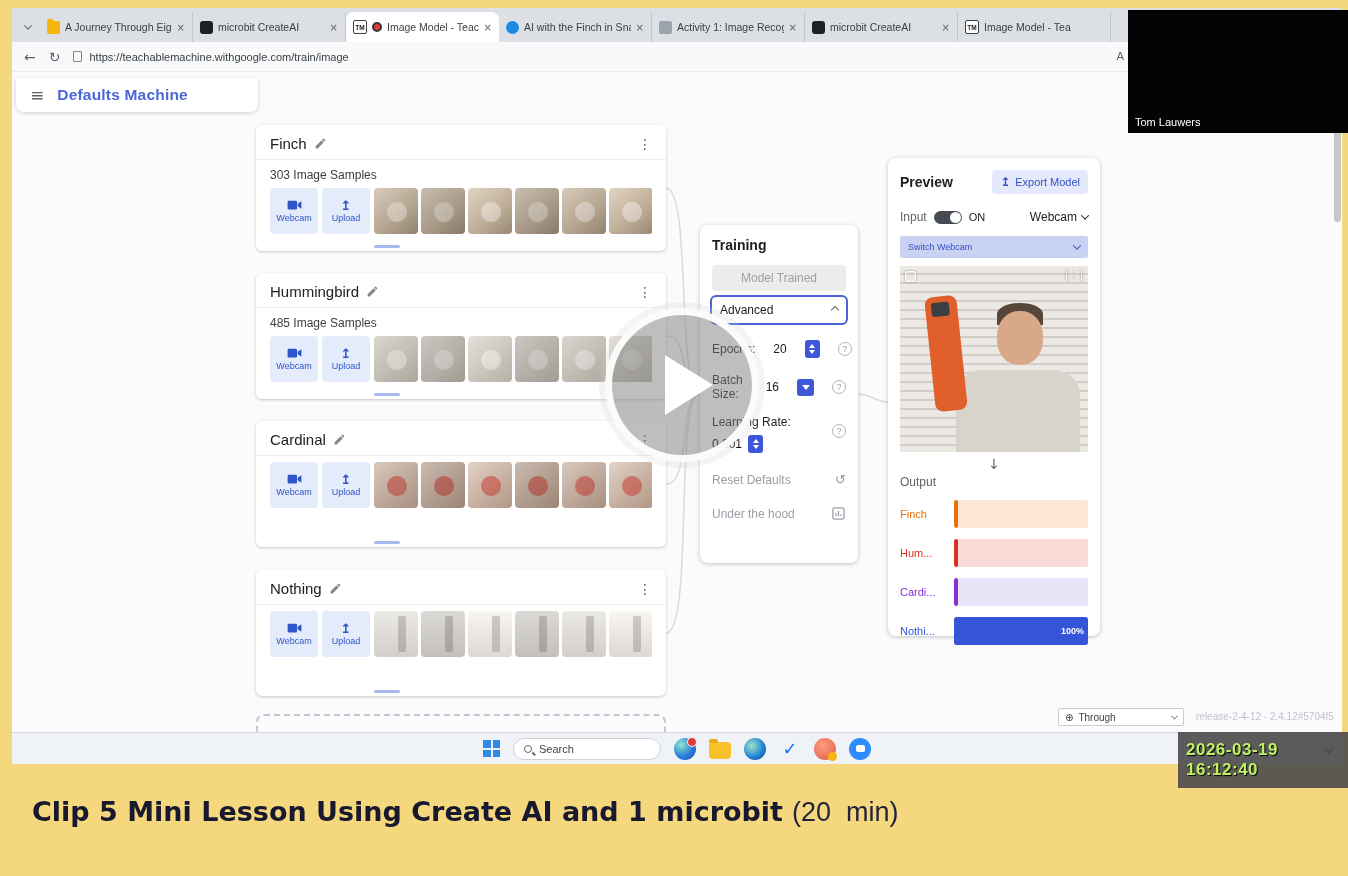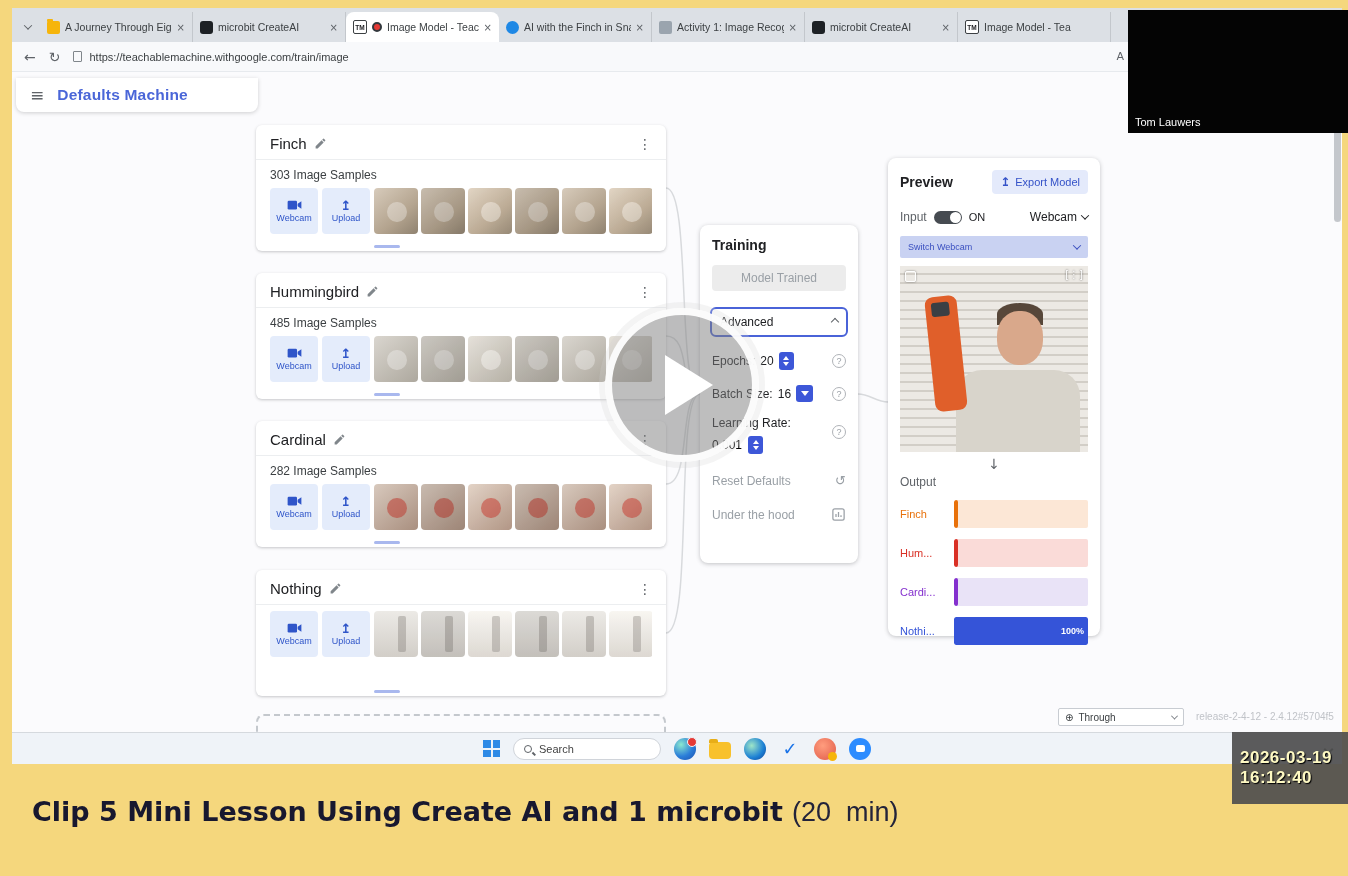--- a/index.html
+++ b/index.html
@@ -63,22 +63,22 @@
   .c-cardinal .thumb::after{background:rgba(190,60,50,.55)}
   .c-nothing .thumb{background:linear-gradient(180deg,#eceae6,#d2cec8)}
   .c-nothing .thumb::after{left:55%;top:10%;width:18%;height:80%;border-radius:2px;background:rgba(120,115,108,.35)}
   .thumb-scrollbar{position:absolute;left:118px;bottom:3px;width:26px;height:3px;background:#a9b8ee;border-radius:2px}
   .add-card{position:absolute;left:244px;top:642px;width:410px;height:80px;border:2px dashed #c4c8cd;border-radius:8px}
 
   
   .training{position:absolute;left:688px;top:153px;width:158px;height:338px;background:#fff;border-radius:8px;box-shadow:0 1px 4px rgba(60,64,67,.3);padding:12px 12px}
   .training h3,.preview-h{font-size:14px;font-weight:bold;color:#202124}
   .train-btn{margin-top:12px;width:100%;height:26px;background:#ececec;border-radius:4px;color:#9aa0a6;font-size:12px;display:flex;align-items:center;justify-content:center}
-  .adv-row{margin:16px -2px 4px;border:2px solid #4a63d8;border-radius:6px;padding:6px 8px;display:flex;justify-content:space-between;align-items:center;font-size:12px;color:#202124}
-  .t-row{display:flex;align-items:center;gap:5px;margin-top:15px;font-size:12px;color:#202124}
+  .adv-row{margin:4px -2px 4px;border:2px solid #4a63d8;border-radius:6px;padding:6px 8px;display:flex;justify-content:space-between;align-items:center;font-size:12px;color:#202124}
+  .t-row{display:flex;align-items:center;gap:18px;margin-top:15px;font-size:12px;color:#202124}
   .stepper{width:15px;height:18px;background:#3d57d8;border-radius:3px;display:flex;flex-direction:column;align-items:center;justify-content:center;gap:2px;flex:0 0 auto}
   .tri-up{width:0;height:0;border-left:3.5px solid transparent;border-right:3.5px solid transparent;border-bottom:4px solid #fff}
   .tri-down{width:0;height:0;border-left:3.5px solid transparent;border-right:3.5px solid transparent;border-top:4px solid #fff}
   .caret-box{width:17px;height:17px;background:#3d57d8;border-radius:3px;display:flex;align-items:center;justify-content:center;flex:0 0 auto}
   .caret-box .tri-down{border-left-width:4px;border-right-width:4px;border-top-width:5px}
   .help{margin-left:auto;width:14px;height:14px;border:1.5px solid #b0b3b8;border-radius:50%;color:#9aa0a6;font-size:9px;display:flex;align-items:center;justify-content:center;flex:0 0 auto}
   .lr-block{position:relative;margin-top:14px}
   .lr-label{font-size:12px;color:#202124}
   .lr-val-row{display:flex;align-items:center;gap:6px;margin-top:6px;font-size:12px}
   .lr-block .help{position:absolute;right:0;top:9px;margin-left:0}
@@ -138,21 +138,21 @@
   .ic-check{display:flex;align-items:center;justify-content:center;color:#1a73e8;font-size:18px;font-weight:bold}
   .ic-person{border-radius:50%;background:radial-gradient(circle at 40% 35%,#ff9d7e,#e05a48)}
   .ic-person::after{content:"";position:absolute;right:-1px;bottom:-1px;width:9px;height:9px;border-radius:50%;background:#f6b50b}
   .ic-zoom{border-radius:50%;background:#2d8cff;display:flex;align-items:center;justify-content:center}
   .ic-zoom::before{content:"";width:9px;height:7px;background:#fff;border-radius:2px}
   .tb-chevron{position:absolute;right:10px;top:13px;width:7px;height:7px;border-right:2px solid #3c4043;border-bottom:2px solid #3c4043;transform:rotate(45deg)}
 
   
   .presenter{position:absolute;left:1128px;top:10px;width:220px;height:123px;background:#040404;z-index:30}
   .presenter-name{position:absolute;left:7px;bottom:5px;color:#fff;font-size:11px}
-  .timestamp{position:absolute;left:1232px;top:732px;background:rgba(78,78,78,.92);color:#fef9c3;font-size:17px;font-weight:bold;letter-spacing:.5px;padding:16px 8px;z-index:30;text-shadow:1px 1px 1px #000}
+  .timestamp{position:absolute;left:1178px;top:732px;background:rgba(78,78,78,.92);color:#bef264;font-size:17px;font-weight:bold;letter-spacing:.5px;padding:8px 8px;z-index:30;text-shadow:1px 1px 1px #000}
   .play-overlay{position:absolute;left:605px;top:308px;width:154px;height:154px;border-radius:50%;border:7px solid rgba(255,255,255,.95);background:rgba(125,125,125,.5);box-shadow:0 0 0 6px rgba(210,210,210,.25);display:flex;align-items:center;justify-content:center;z-index:25}
   .play-tri{width:0;height:0;border-top:30px solid transparent;border-bottom:30px solid transparent;border-left:48px solid #fff;margin-left:14px}
 
   
   .caption{position:absolute;left:32px;top:796px;font-size:27px;color:#18182f;z-index:5}
   .caption .bold{font-weight:bold;font-family:"DejaVu Sans","Liberation Sans",sans-serif}
   .caption .rest{font-weight:normal;margin-left:9px;white-space:pre;color:#23233a}
 </style>
 </head>
 <body>
@@ -296,21 +296,20 @@
 
     <div class="class-card c-cardinal" style="top:349px">
       <div class="card-top">
         <span class="class-name">Cardinal</span>
         <svg class="edit-icon" viewBox="0 0 24 24">
             <path d="M3 17.25V21h3.75L17.8 9.94l-3.75-3.75L3 17.25zM20.7 7.04a1 1 0 0 0 0-1.41l-2.34-2.34a1 1 0 0 0-1.41 0l-1.83 1.83 3.75 3.75 1.83-1.83z"></path>
           </svg>
         <span class="kebab glyph">⋮</span>
       </div>
       <div class="card-divider"></div>
-      <div class="samples-label">282 Image Samples</div>
       <div class="sample-row">
         <div class="cap-btn">
           <svg width="15" height="12" viewBox="0 0 24 18">
               <rect x="1" y="2" width="15" height="14" rx="2" fill="#2f55c9"></rect>
               <path d="M17 7l6-4v12l-6-4z" fill="#2f55c9"></path>
             </svg>
           <span>Webcam</span>
         </div>
         <div class="cap-btn">
           <span class="up-glyph glyph">↥</span>

